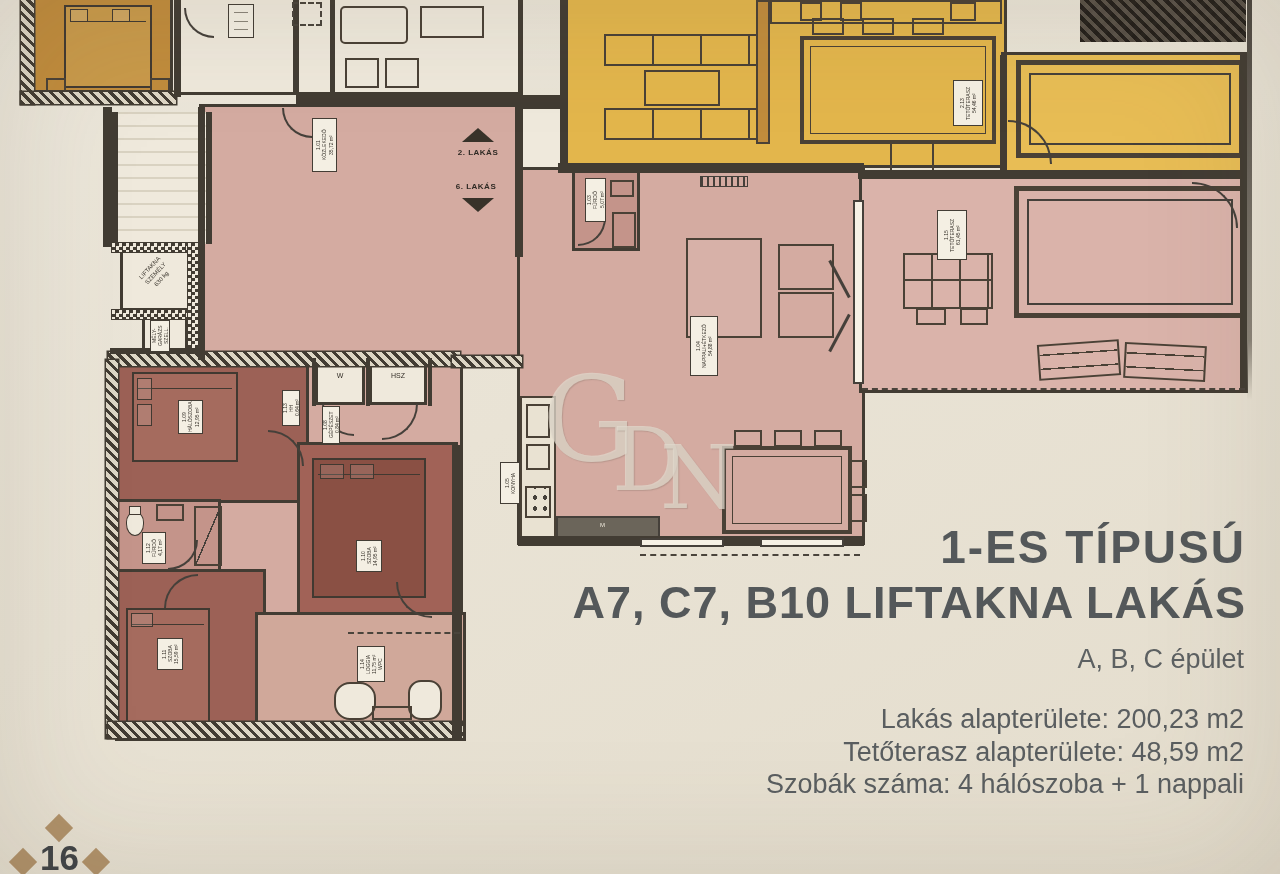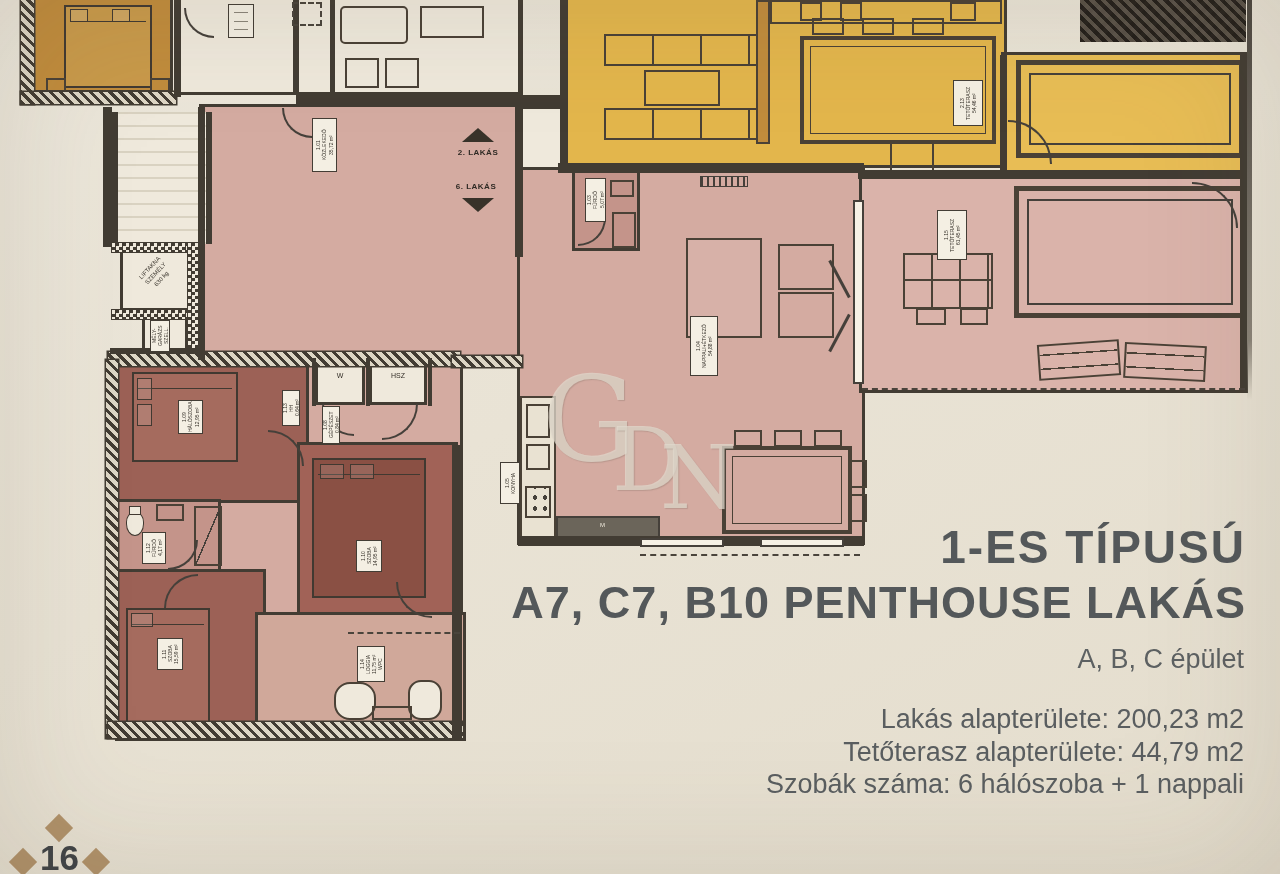--- a/index.html
+++ b/index.html
@@ -306,27 +306,27 @@
         <i></i>
         <i></i>
       </div>
 
     <span class="wm" style="left:542px;top:360px;font-size:118px;">G</span>
     <span class="wm" style="left:612px;top:416px;font-size:88px;">D</span>
     <span class="wm" style="left:660px;top:434px;font-size:88px;">N</span>
   </div>
 
   <div class="title1">1-ES TÍPUSÚ</div>
-  <div class="title2">A7, C7, B10 PENTHOUSE LAKÁS</div>
+  <div class="title2">A7, C7, B10 LIFTAKNA LAKÁS</div>
   <div class="subtitle">A, B, C épület</div>
 
   <div class="details">
     <div>Lakás alapterülete: 200,23 m2</div>
-    <div>Tetőterasz alapterülete: 44,79 m2</div>
-    <div>Szobák száma:  6 hálószoba + 1 nappali</div>
+    <div>Tetőterasz alapterülete: 48,59 m2</div>
+    <div>Szobák száma:  4 hálószoba + 1 nappali</div>
   </div>
 
   <div class="diamond" style="left:49px;top:818px;"></div>
   <div class="diamond" style="left:13px;top:852px;"></div>
   <div class="pageno">16</div>
   <div class="diamond" style="left:86px;top:852px;"></div>
 
 </div>
 
 </body></html>

